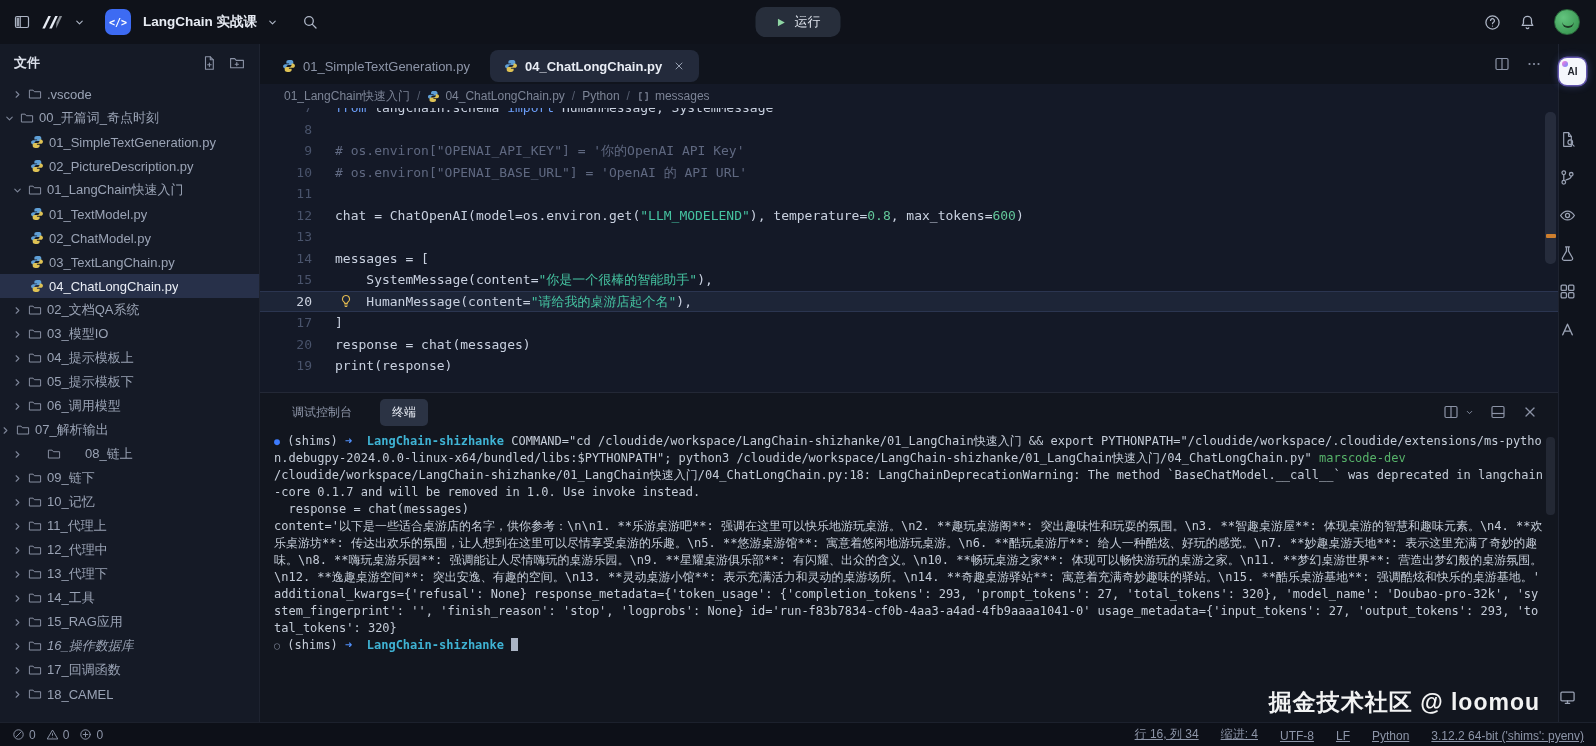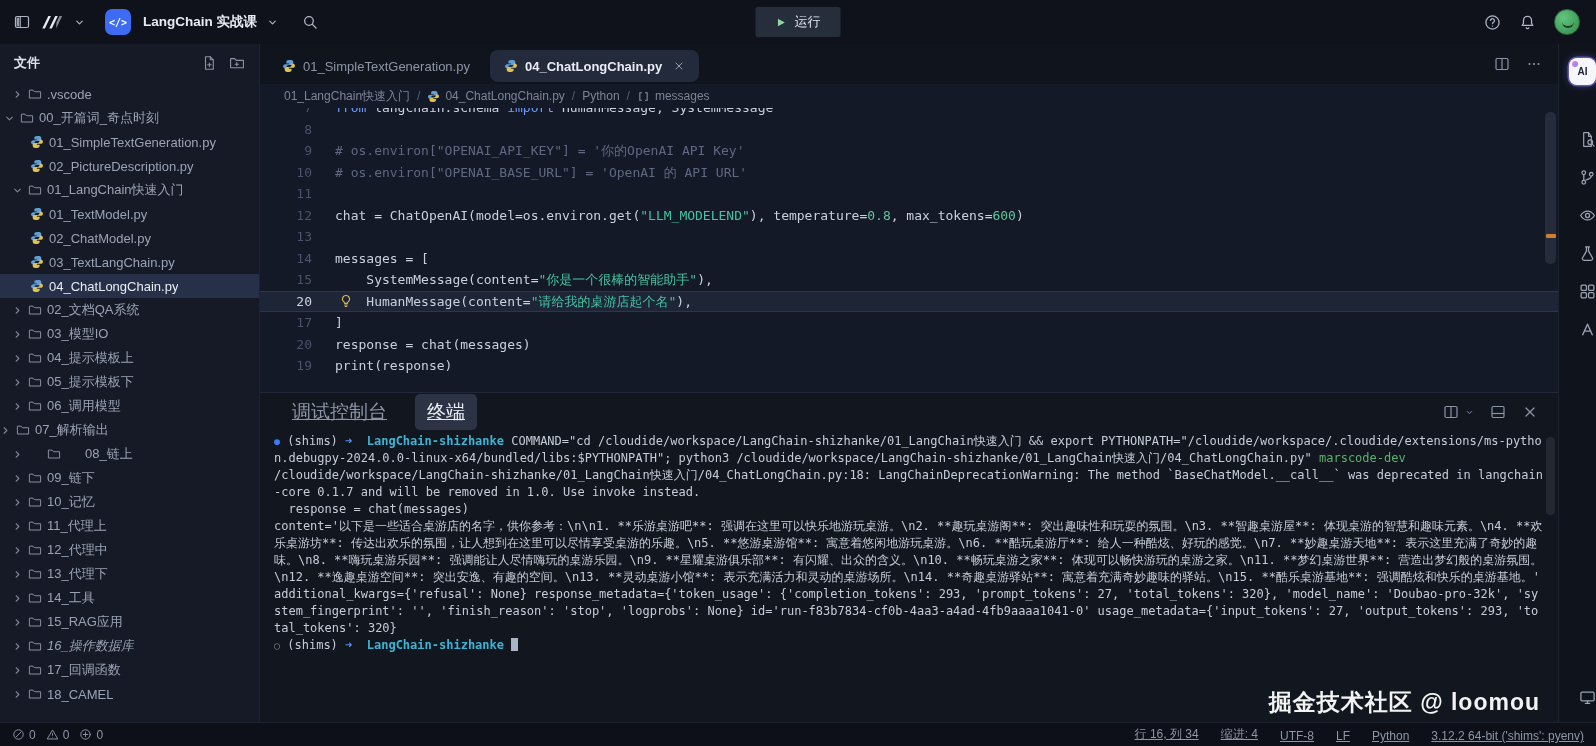--- a/index.html
+++ b/index.html
@@ -9,21 +9,21 @@
   .icon svg { width:100%; height:100%; }
 
   
   #topbar { position:absolute; top:0; left:0; right:0; height:44px; background:#0f121a; display:flex; align-items:center; z-index:20; }
   .tb-left { display:flex; align-items:center; gap:10px; padding-left:14px; }
   .tb-left .icon { color:#aeb6c6; }
   .chev { width:11px; height:11px; color:#7d8598; }
   #code-badge { width:26px; height:26px; border-radius:7px; background:#3d6bf3; color:#fff; font:bold 10px "DejaVu Sans Mono",monospace; display:flex; align-items:center; justify-content:center; margin-left:10px; }
   #project-name { font-size:13.5px; font-weight:bold; color:#e7ebf3; margin-left:2px; }
   #search-top { margin-left:14px; }
-  #run-btn { position:absolute; left:50%; transform:translateX(-50%); height:30px; padding:0 20px; border:none; border-radius:2px; background:#272e3b; color:#dfe4ed; font-size:13px; display:flex; align-items:center; gap:8px; cursor:pointer; font-family:Liberation Sans, sans-serif; }
+  #run-btn { position:absolute; left:50%; transform:translateX(-50%); height:30px; padding:0 20px; border:none; border-radius:10px; background:#272e3b; color:#dfe4ed; font-size:13px; display:flex; align-items:center; gap:8px; cursor:pointer; font-family:Liberation Sans, sans-serif; }
   #run-btn .icon { width:11px; height:11px; color:#8fd6a4; }
   .tb-right { margin-left:auto; display:flex; align-items:center; gap:18px; padding-right:16px; }
   .tb-right .icon { width:17px; height:17px; color:#aeb6c6; }
   #avatar { width:26px; height:26px; border-radius:50%; background:radial-gradient(circle at 35% 32%, #63c47e, #3f9d58 70%); border:1px solid #2c6b3e; position:relative; }
   #avatar::after { content:""; position:absolute; left:7px; top:10px; width:12px; height:6px; border-bottom:2px solid #1d3a26; border-radius:0 0 8px 8px; }
 
   
   #sidebar { position:absolute; top:44px; left:0; width:260px; bottom:24px; background:#151a26; border-right:1px solid #1e2330; overflow:hidden; }
   #sidebar-header { height:38px; display:flex; align-items:center; padding:0 14px; }
   #sidebar-title { font-size:13px; font-weight:bold; color:#dbe0ea; flex:1; }
@@ -58,35 +58,35 @@
   .code-text { white-space:pre; color:#c9d1e0; }
   .tok-pl { color:#c9d1e0; } .tok-kw { color:#6c9ef8; } .tok-cm { color:#5f6880; }
   .tok-st { color:#45c2a0; } .tok-nu { color:#63c79a; }
   .bulb { position:absolute; left:79px; top:3px; width:14px; height:14px; color:#e0b84f; cursor:pointer; }
   #ed-scrollbar { position:absolute; right:2px; top:4px; width:11px; height:152px; background:rgba(122,135,160,.18); border-radius:5px; }
   #ed-marker { position:absolute; right:2px; top:126px; width:10px; height:4px; background:#cf7f2e; border-radius:1px; }
 
   
   #panel { position:absolute; left:260px; right:38px; top:392px; bottom:24px; background:#12161f; border-top:1px solid #232836; }
   #panel-header { height:38px; display:flex; align-items:center; padding:0 20px; gap:16px; }
-  .panel-tab { font-size:19px; color:#8d95a8; padding:5px 12px; border-radius:5px; cursor:pointer;text-decoration:underline; }
+  .panel-tab { font-size:12px; color:#8d95a8; padding:5px 12px; border-radius:5px; cursor:pointer; }
   .panel-tab.active { background:#2b3344; color:#e9edf5; }
   #panel-actions { margin-left:auto; display:flex; align-items:center; gap:16px; }
   #panel-actions .icon { cursor:pointer; }
   .mini-chev { width:9px; height:9px; margin-left:-10px; }
   #terminal { padding:2px 14px 0; font-family:"DejaVu Sans Mono",monospace; font-size:12px; line-height:17px; color:#c5cdd9; overflow:hidden; height:286px; }
   .term-line { white-space:pre-wrap; word-break:break-all; }
   .t-pl { color:#c5cdd9; } .t-arrow { color:#4f8ef7; font-weight:bold; }
   .t-dir { color:#3fb3d4; font-weight:bold; } .t-green { color:#57b36a; }
   .t-marker-filled { color:#3d7bfd; font-size:10px; } .t-marker-open { color:#7c8496; font-size:10px; }
   .cursor { display:inline-block; width:7px; height:13px; background:#aab4c4; vertical-align:-2px; }
   #term-scrollbar { position:absolute; right:3px; top:44px; width:9px; height:78px; background:rgba(122,135,160,.16); border-radius:4px; }
 
   
-  #right-strip { position:absolute; right:0; top:44px; bottom:24px; width:38px; background:#0f131c; border-left:1px solid #1e2330; display:flex; flex-direction:column; align-items:flex-end; }
+  #right-strip { position:absolute; right:0; top:44px; bottom:24px; width:38px; background:#0f131c; border-left:1px solid #1e2330; display:flex; flex-direction:column; align-items:flex-start; }
   #ai-badge { width:27px; height:27px; margin-top:14px; border-radius:8px; background:#f5f7fc; color:#20242d; font-size:10px; font-weight:bold; display:flex; align-items:center; justify-content:center; position:relative; cursor:pointer; box-shadow:0 0 0 1.5px rgba(150,120,255,.55), 0 0 8px rgba(120,140,255,.45); }
   #ai-badge::before { content:""; position:absolute; left:3px; top:3px; width:6px; height:6px; border-radius:50%; background:linear-gradient(135deg,#ff7ad9,#6a8bff); }
   .strip-icons { margin-top:46px; display:flex; flex-direction:column; gap:21px; align-items:center; }
   .strip-icons .icon, #strip-bottom .icon { width:17px; height:17px; color:#9aa2b4; cursor:pointer; }
   #strip-bottom { margin-top:auto; margin-bottom:12px; }
 
   
   #statusbar { position:absolute; left:0; right:0; bottom:0; height:24px; background:#0d1018; border-top:1px solid #1c212d; display:flex; align-items:center; padding:0 12px; font-size:12px; color:#8d95a8; z-index:30; }
   .sb-group { display:flex; align-items:center; gap:4px; margin-right:10px; cursor:pointer; }
   .sb-group .icon { width:13px; height:13px; }

